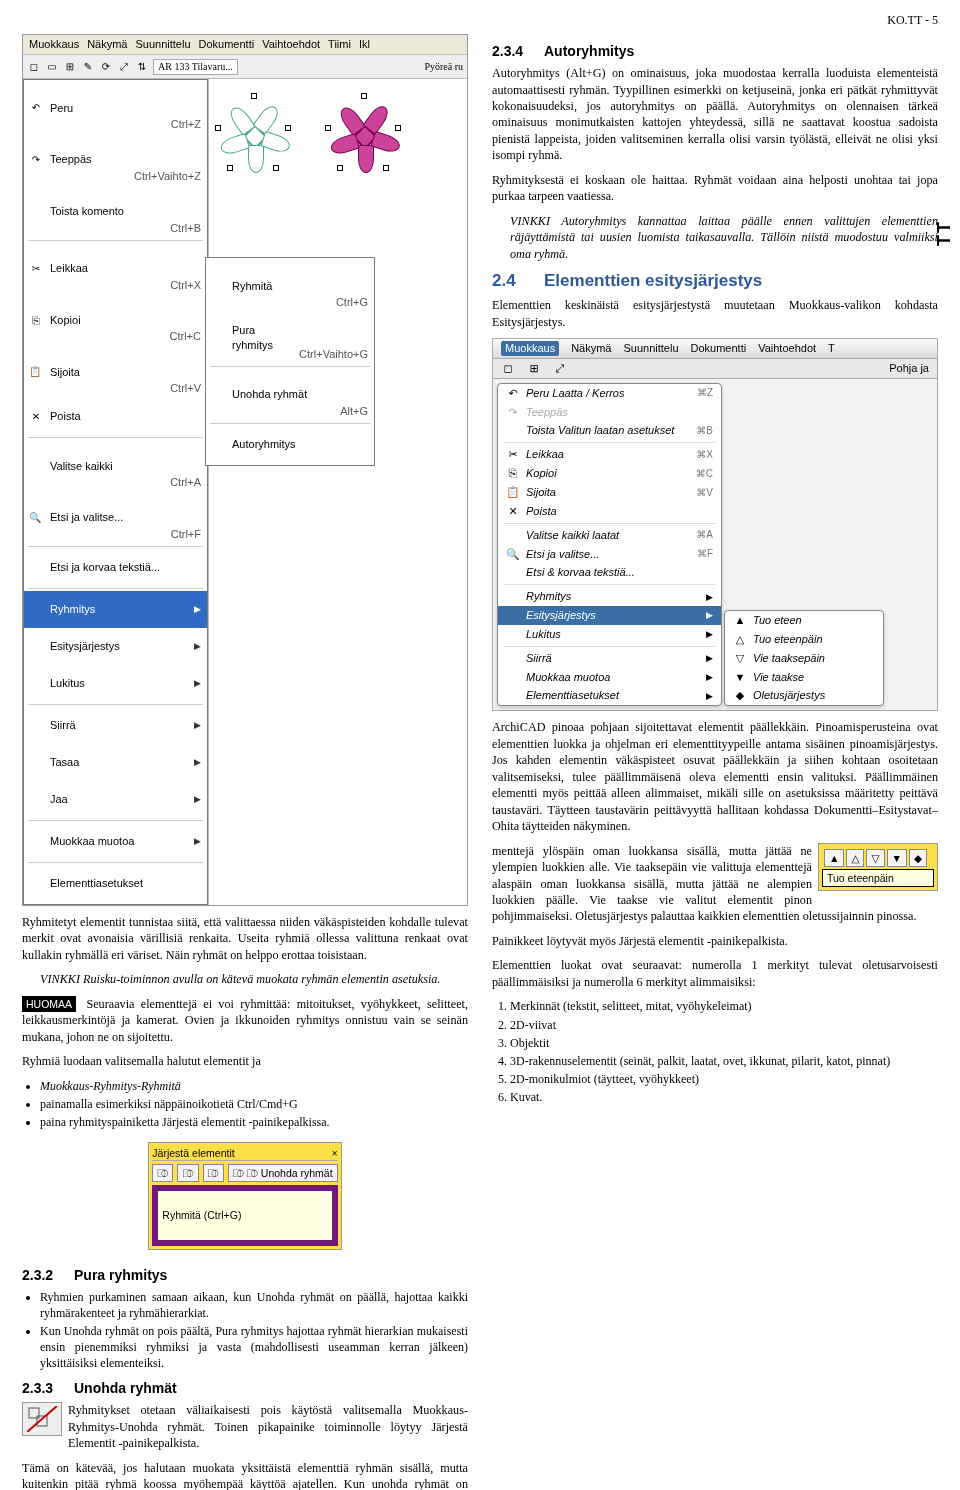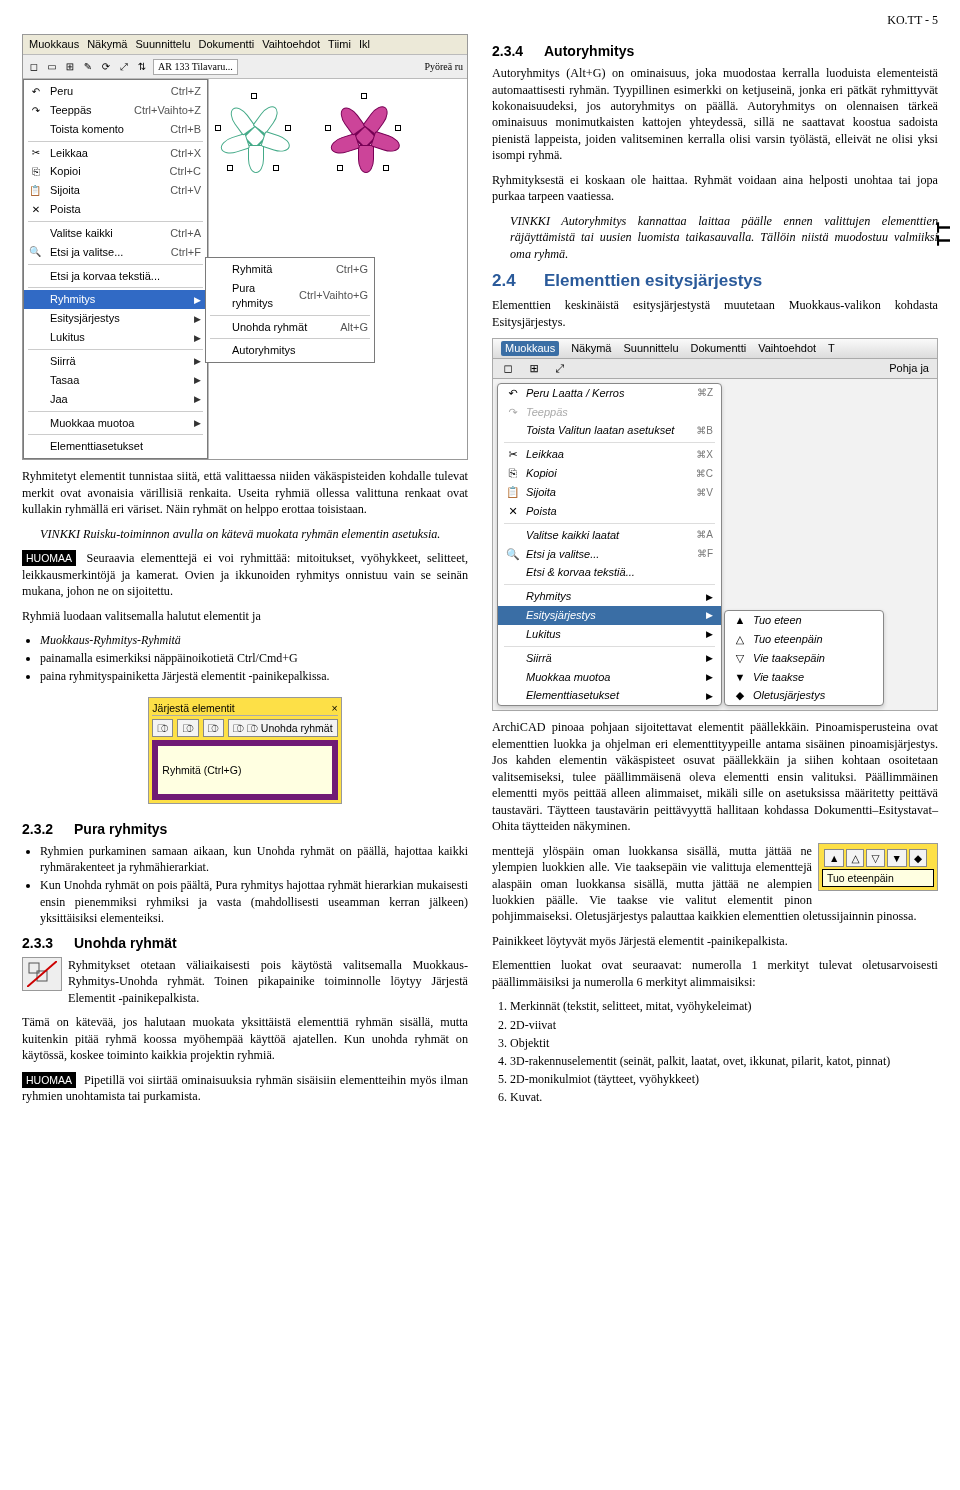--- a/index.html
+++ b/index.html
@@ -54,21 +54,21 @@
     gap: 6px;
   }
   .menu-item .icon {
     width: 16px; height: 14px;
     display: inline-flex;
     align-items: center;
     justify-content: center;
     font-size: 10px;
   }
   .menu-item .lbl { flex: 1; }
-  .menu-item .accel { color: #555; }
+  .menu-item .accel { color: #555; margin-top: 33px; }
   .menu-item.highlight { background: #316ac5; color: #fff; }
   .menu-item.highlight .accel { color: #fff; }
   .menu-sep { height: 1px; background: #ccc; margin: 2px 4px; }
   .menu-item .arrow { font-size: 9px; color: #333; }
   .menu-item.highlight .arrow { color: #fff; }
   .canvas-area {
     flex: 1;
     background: #fff;
     border-left: 1px solid #bbb;
     padding: 6px;

